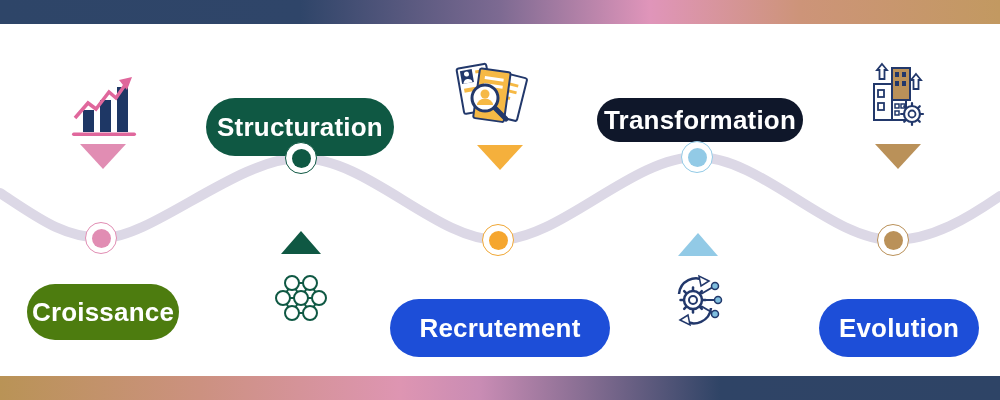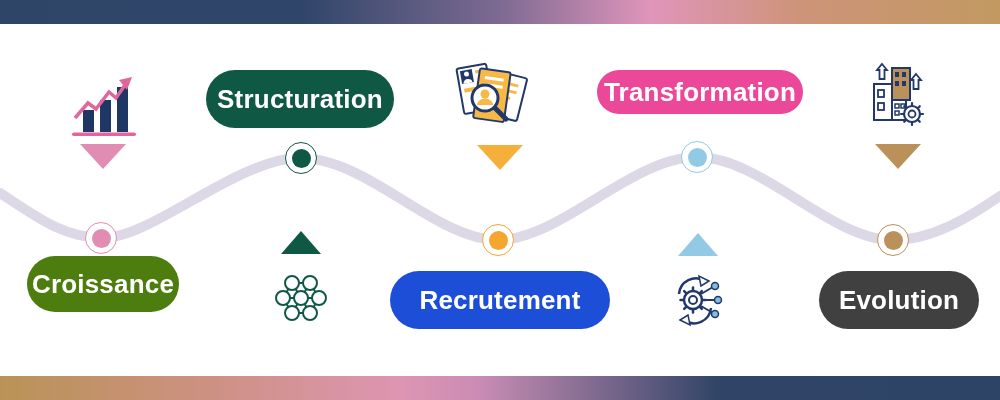--- a/index.html
+++ b/index.html
@@ -18,26 +18,26 @@
   .node-1 .dot{background:#e18db3;}
   .node-2{left:285px;top:142px;border:1px solid #0f5843;}
   .node-2 .dot{background:#0f5843;}
   .node-3{left:482px;top:224px;border:1px solid #f0a735;}
   .node-3 .dot{background:#f5a62f;}
   .node-4{left:681px;top:141px;border:1px solid #92cae6;}
   .node-4 .dot{background:#92cae6;}
   .node-5{left:877px;top:224px;border:1px solid #ba9159;}
   .node-5 .dot{background:#ba9159;}
 
-  .pill{position:absolute;display:flex;align-items:center;justify-content:center;color:#ffffff;font-weight:700;font-size:26px;letter-spacing:0.2px;border-radius:29px;}
+  .pill{position:absolute;display:flex;align-items:center;justify-content:center;color:#ffffff;font-weight:700;font-size:26px;letter-spacing:0.2px;border-radius:29px;margin-top:28px;}
   .pill-1{left:27px;top:256px;width:152px;height:56px;background:#4d7c0f;}
   .pill-2{left:206px;top:70px;width:188px;height:58px;background:#0f5843;}
   .pill-3{left:390px;top:271px;width:220px;height:58px;background:#1d4ed8;}
-  .pill-4{left:597px;top:70px;width:206px;height:44px;background:#ec4899;}
-  .pill-5{left:819px;top:271px;width:160px;height:58px;background:#404040;}
+  .pill-4{left:597px;top:70px;width:206px;height:44px;background:#0f172a;}
+  .pill-5{left:819px;top:271px;width:160px;height:58px;background:#1d4ed8;}
 
   .tri{position:absolute;width:0;height:0;}
   .tri-down{border-left:23px solid transparent;border-right:23px solid transparent;border-top:25px solid;}
   .tri-up{border-left:20px solid transparent;border-right:20px solid transparent;border-bottom:23px solid;}
   .tri-1{left:80px;top:144px;border-top-color:#e18db3;}
   .tri-2{left:281px;top:231px;border-bottom-color:#0f5843;}
   .tri-3{left:477px;top:145px;border-top-color:#f5b03c;}
   .tri-4{left:678px;top:233px;border-bottom-color:#92cae6;}
   .tri-5{left:875px;top:144px;border-top-color:#ba9159;}
 

